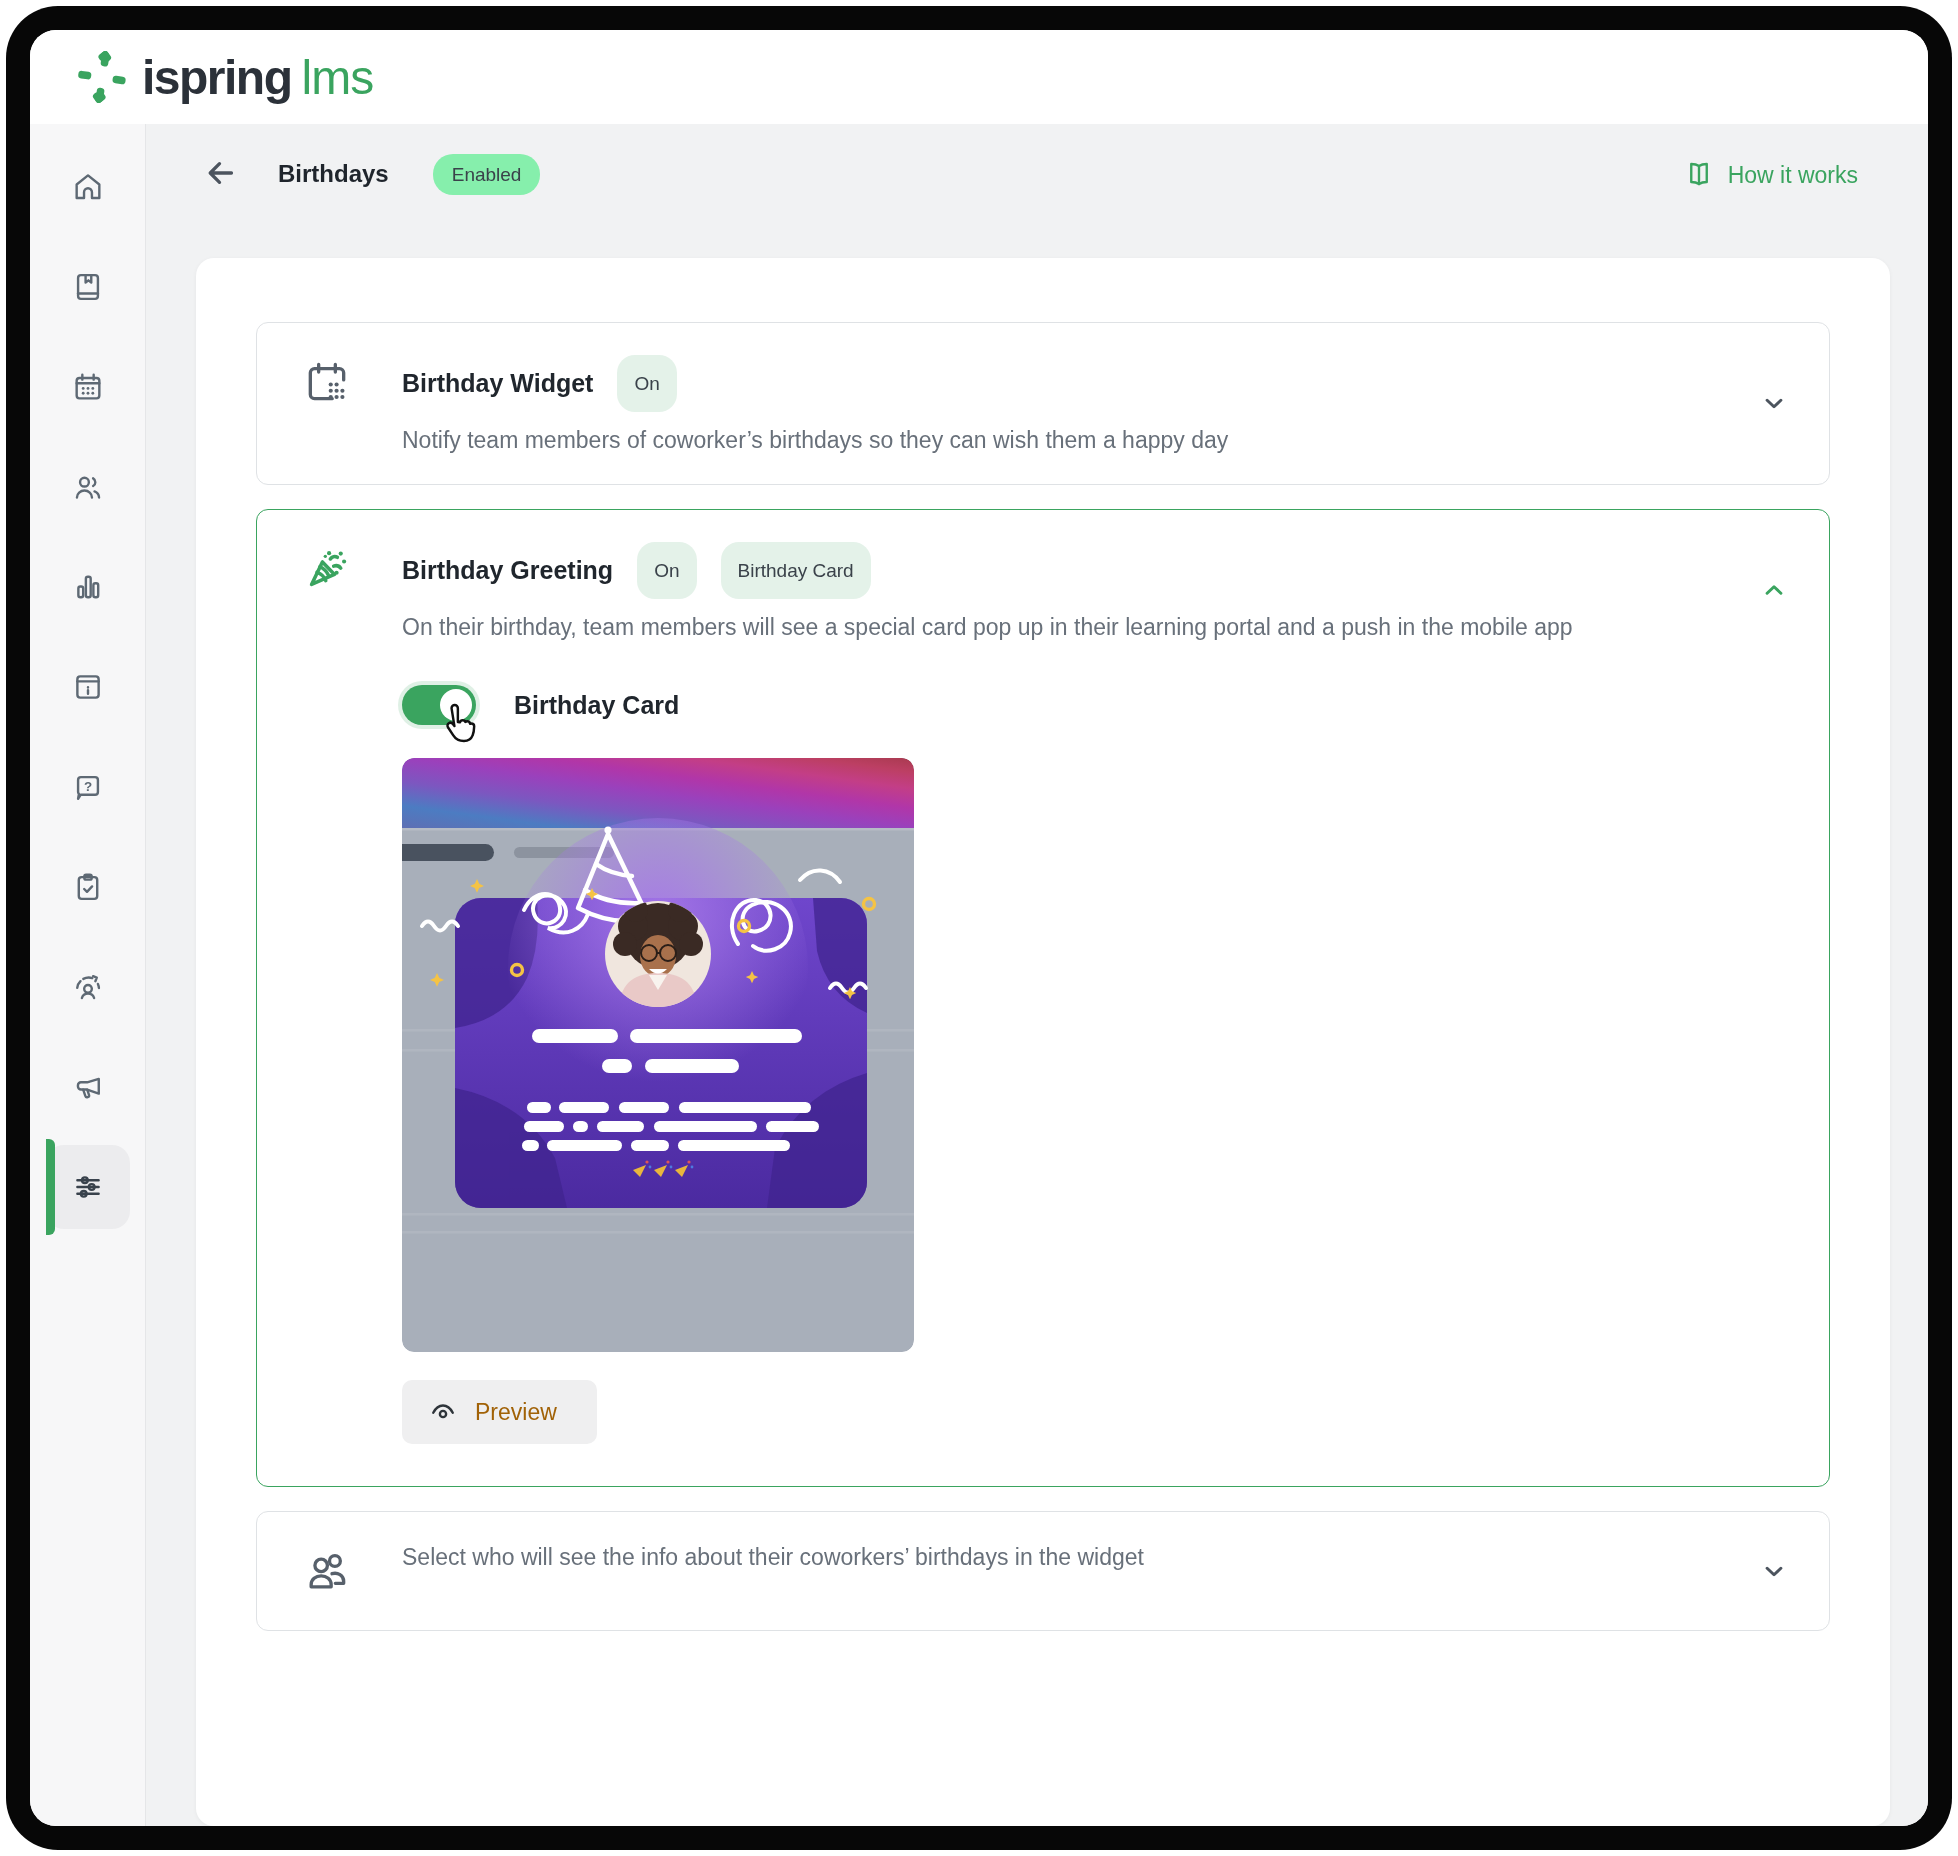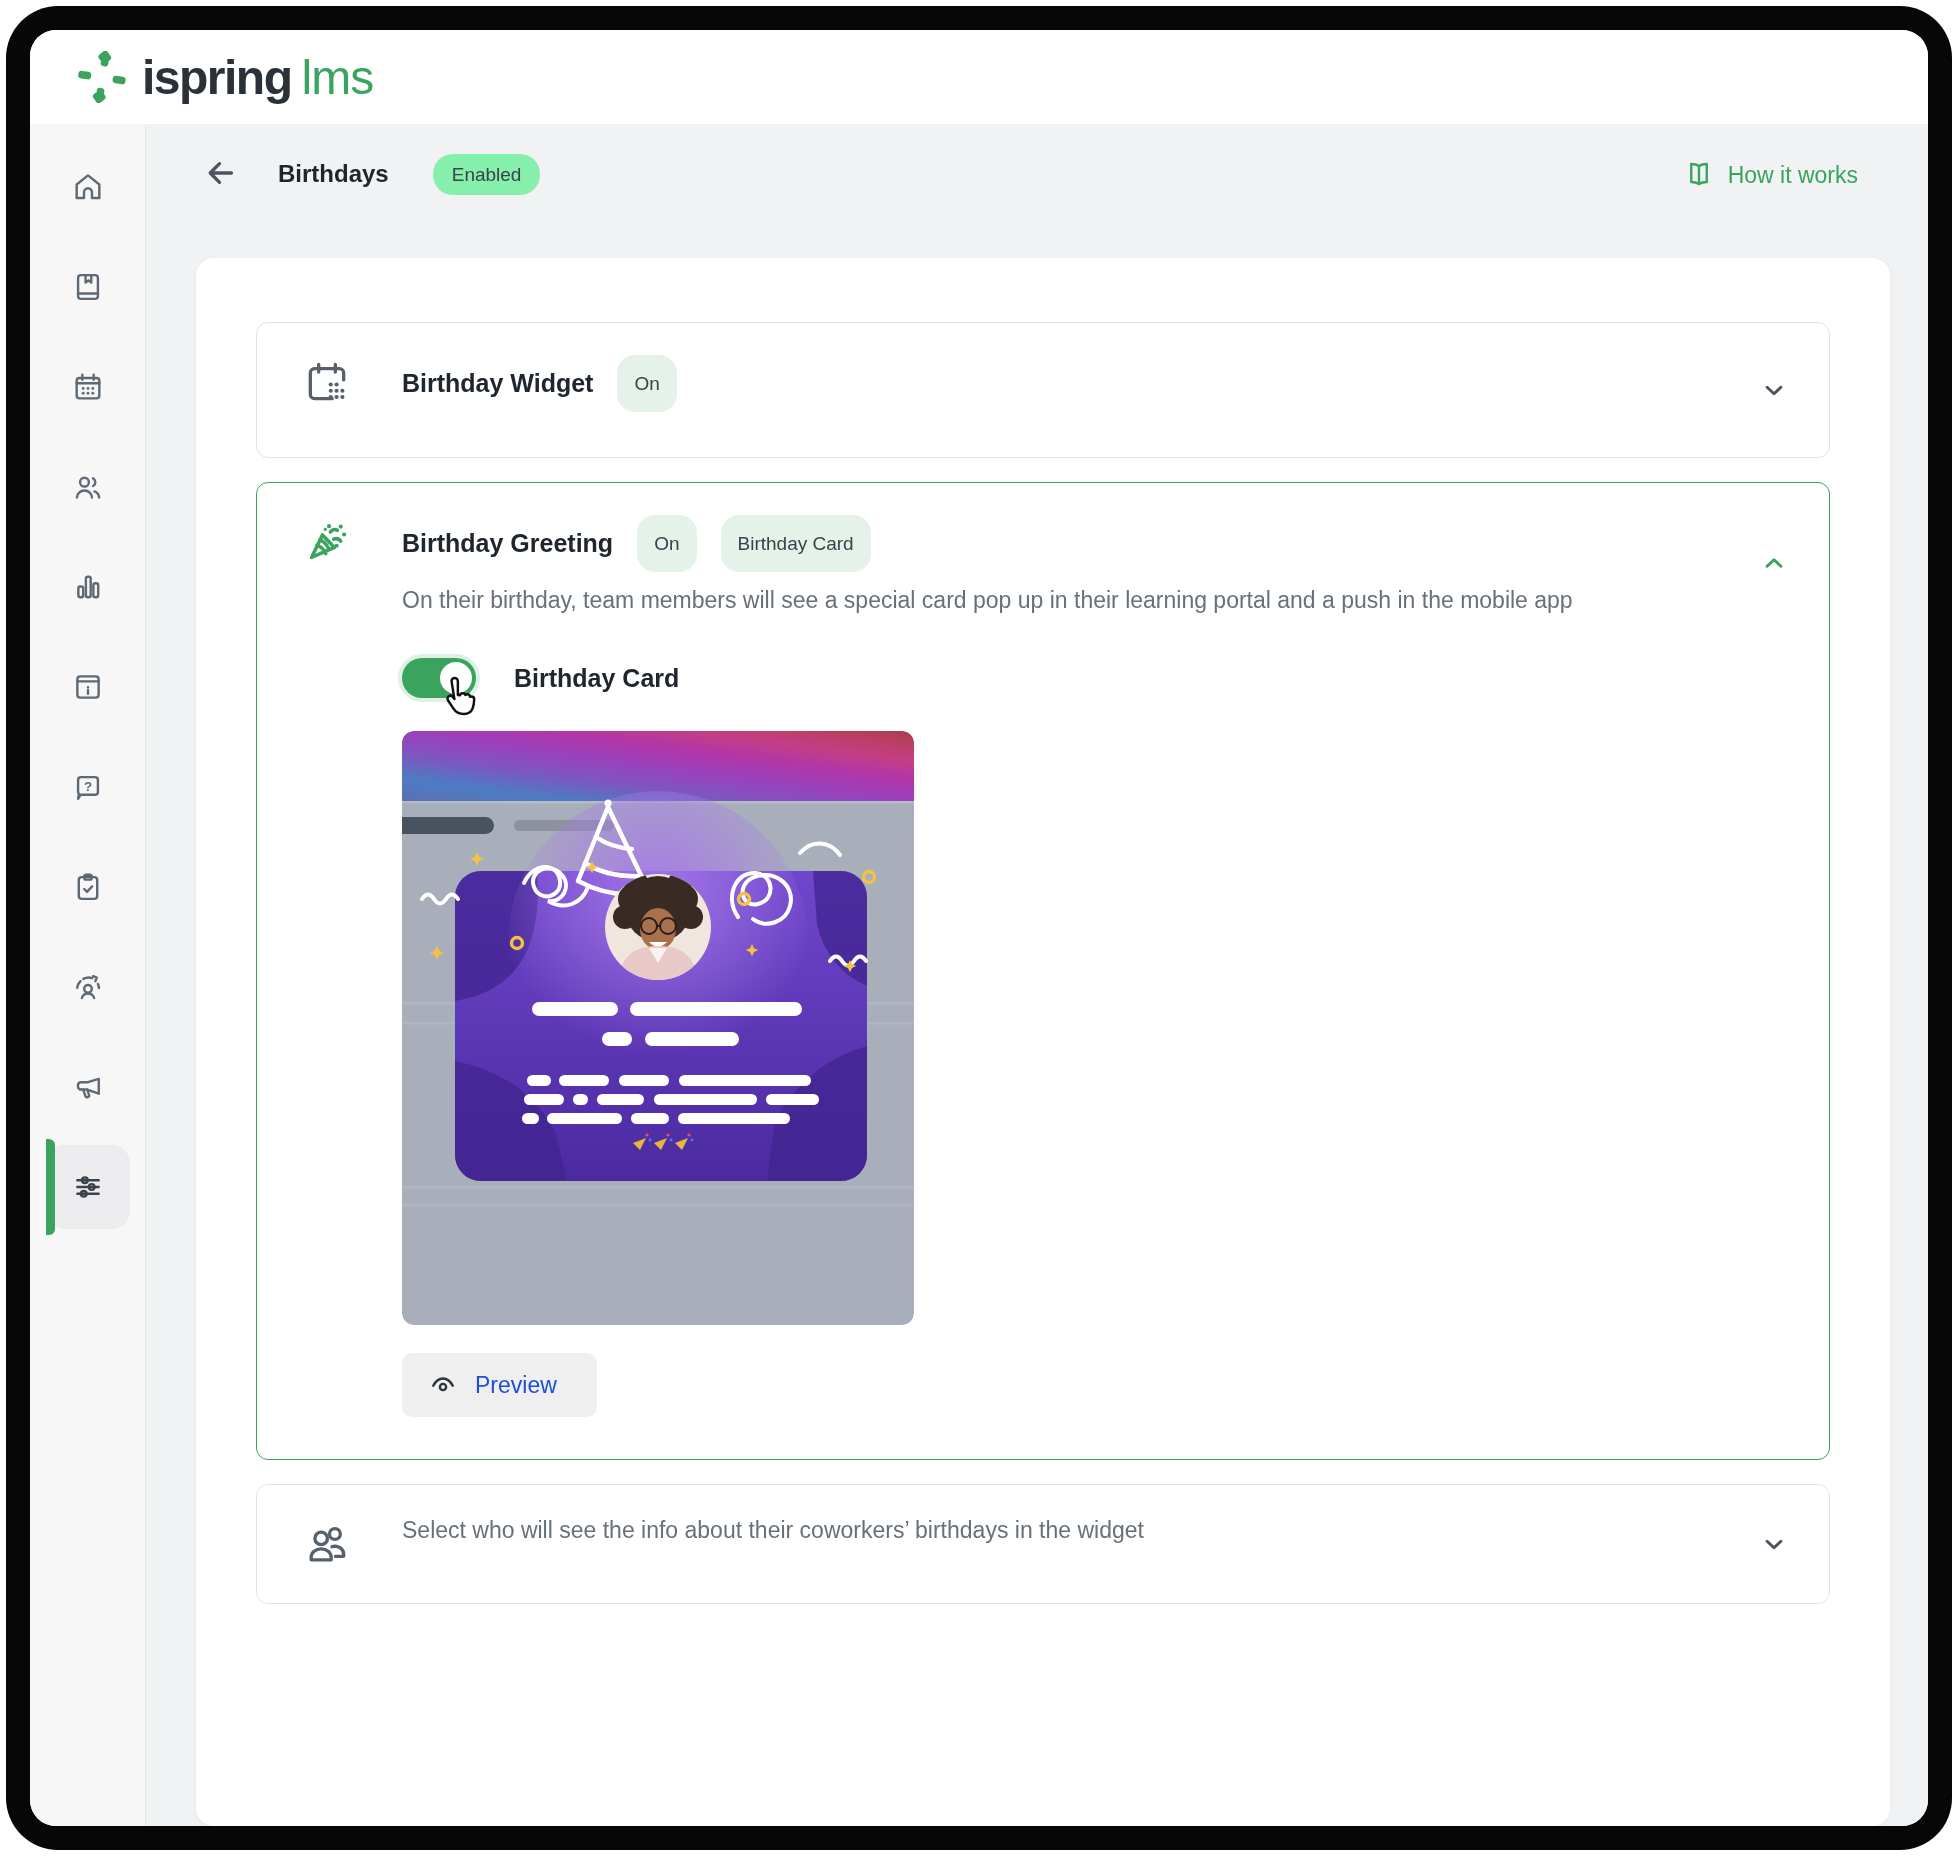--- a/index.html
+++ b/index.html
@@ -58,21 +58,21 @@
   
   .card-content{padding:14px 40px 42px 145px;}
   .toggle-row{display:flex;align-items:center;margin-bottom:33px;}
   .toggle{width:74px;height:40px;border-radius:21px;background:#3AA45F;position:relative;cursor:pointer;
     box-shadow:0 0 0 4px rgba(58,164,95,.16);}
   .toggle-knob{position:absolute;right:4px;top:4px;width:32px;height:32px;background:#fff;border-radius:50%;}
   .hand-cursor{position:absolute;left:32px;top:18px;width:46px;height:46px;pointer-events:none;}
   .toggle-label{font-size:25px;font-weight:700;color:#20262D;margin-left:38px;}
   .preview-illustration{width:512px;height:594px;display:block;border-radius:12px;}
   .preview-btn{margin-top:28px;display:inline-flex;align-items:center;gap:17px;background:#EFEFF0;border:none;
-    border-radius:10px;padding:17px 40px 17px 26px;font-size:23px;color:#1d4ed8;cursor:pointer;
+    border-radius:10px;padding:17px 40px 17px 26px;font-size:23px;color:#a16207;cursor:pointer;
     font-family:"Liberation Sans","DejaVu Sans",sans-serif;}
   .preview-btn svg{width:30px;height:30px;stroke:#2E343A;fill:none;stroke-width:1.9;stroke-linecap:round;stroke-linejoin:round;}
 </style>
 </head>
 <body>
 
 <div class="frame">
 <div class="window">
 
   <header class="topbar">
@@ -223,20 +223,21 @@
                       <circle cx="19.4" cy="16.2" r="1"></circle>
                       <circle cx="19.4" cy="19.2" r="1"></circle>
                     </g>
                   </svg>
             </div>
             <div class="card-text">
               <div class="card-title-row">
                 <span class="card-title">Birthday Widget</span>
                 <span class="badge">On</span>
               </div>
+              <div class="card-desc">Notify team members of coworker’s birthdays so they can wish them a happy day</div>
             </div>
             <button class="chevron gray">
               <svg viewBox="0 0 24 24">
                     <path d="M6.5 9.8 12 15l5.5-5.2"></path>
                   </svg>
             </button>
           </div>
         </div>
 
         <div class="card expanded">

